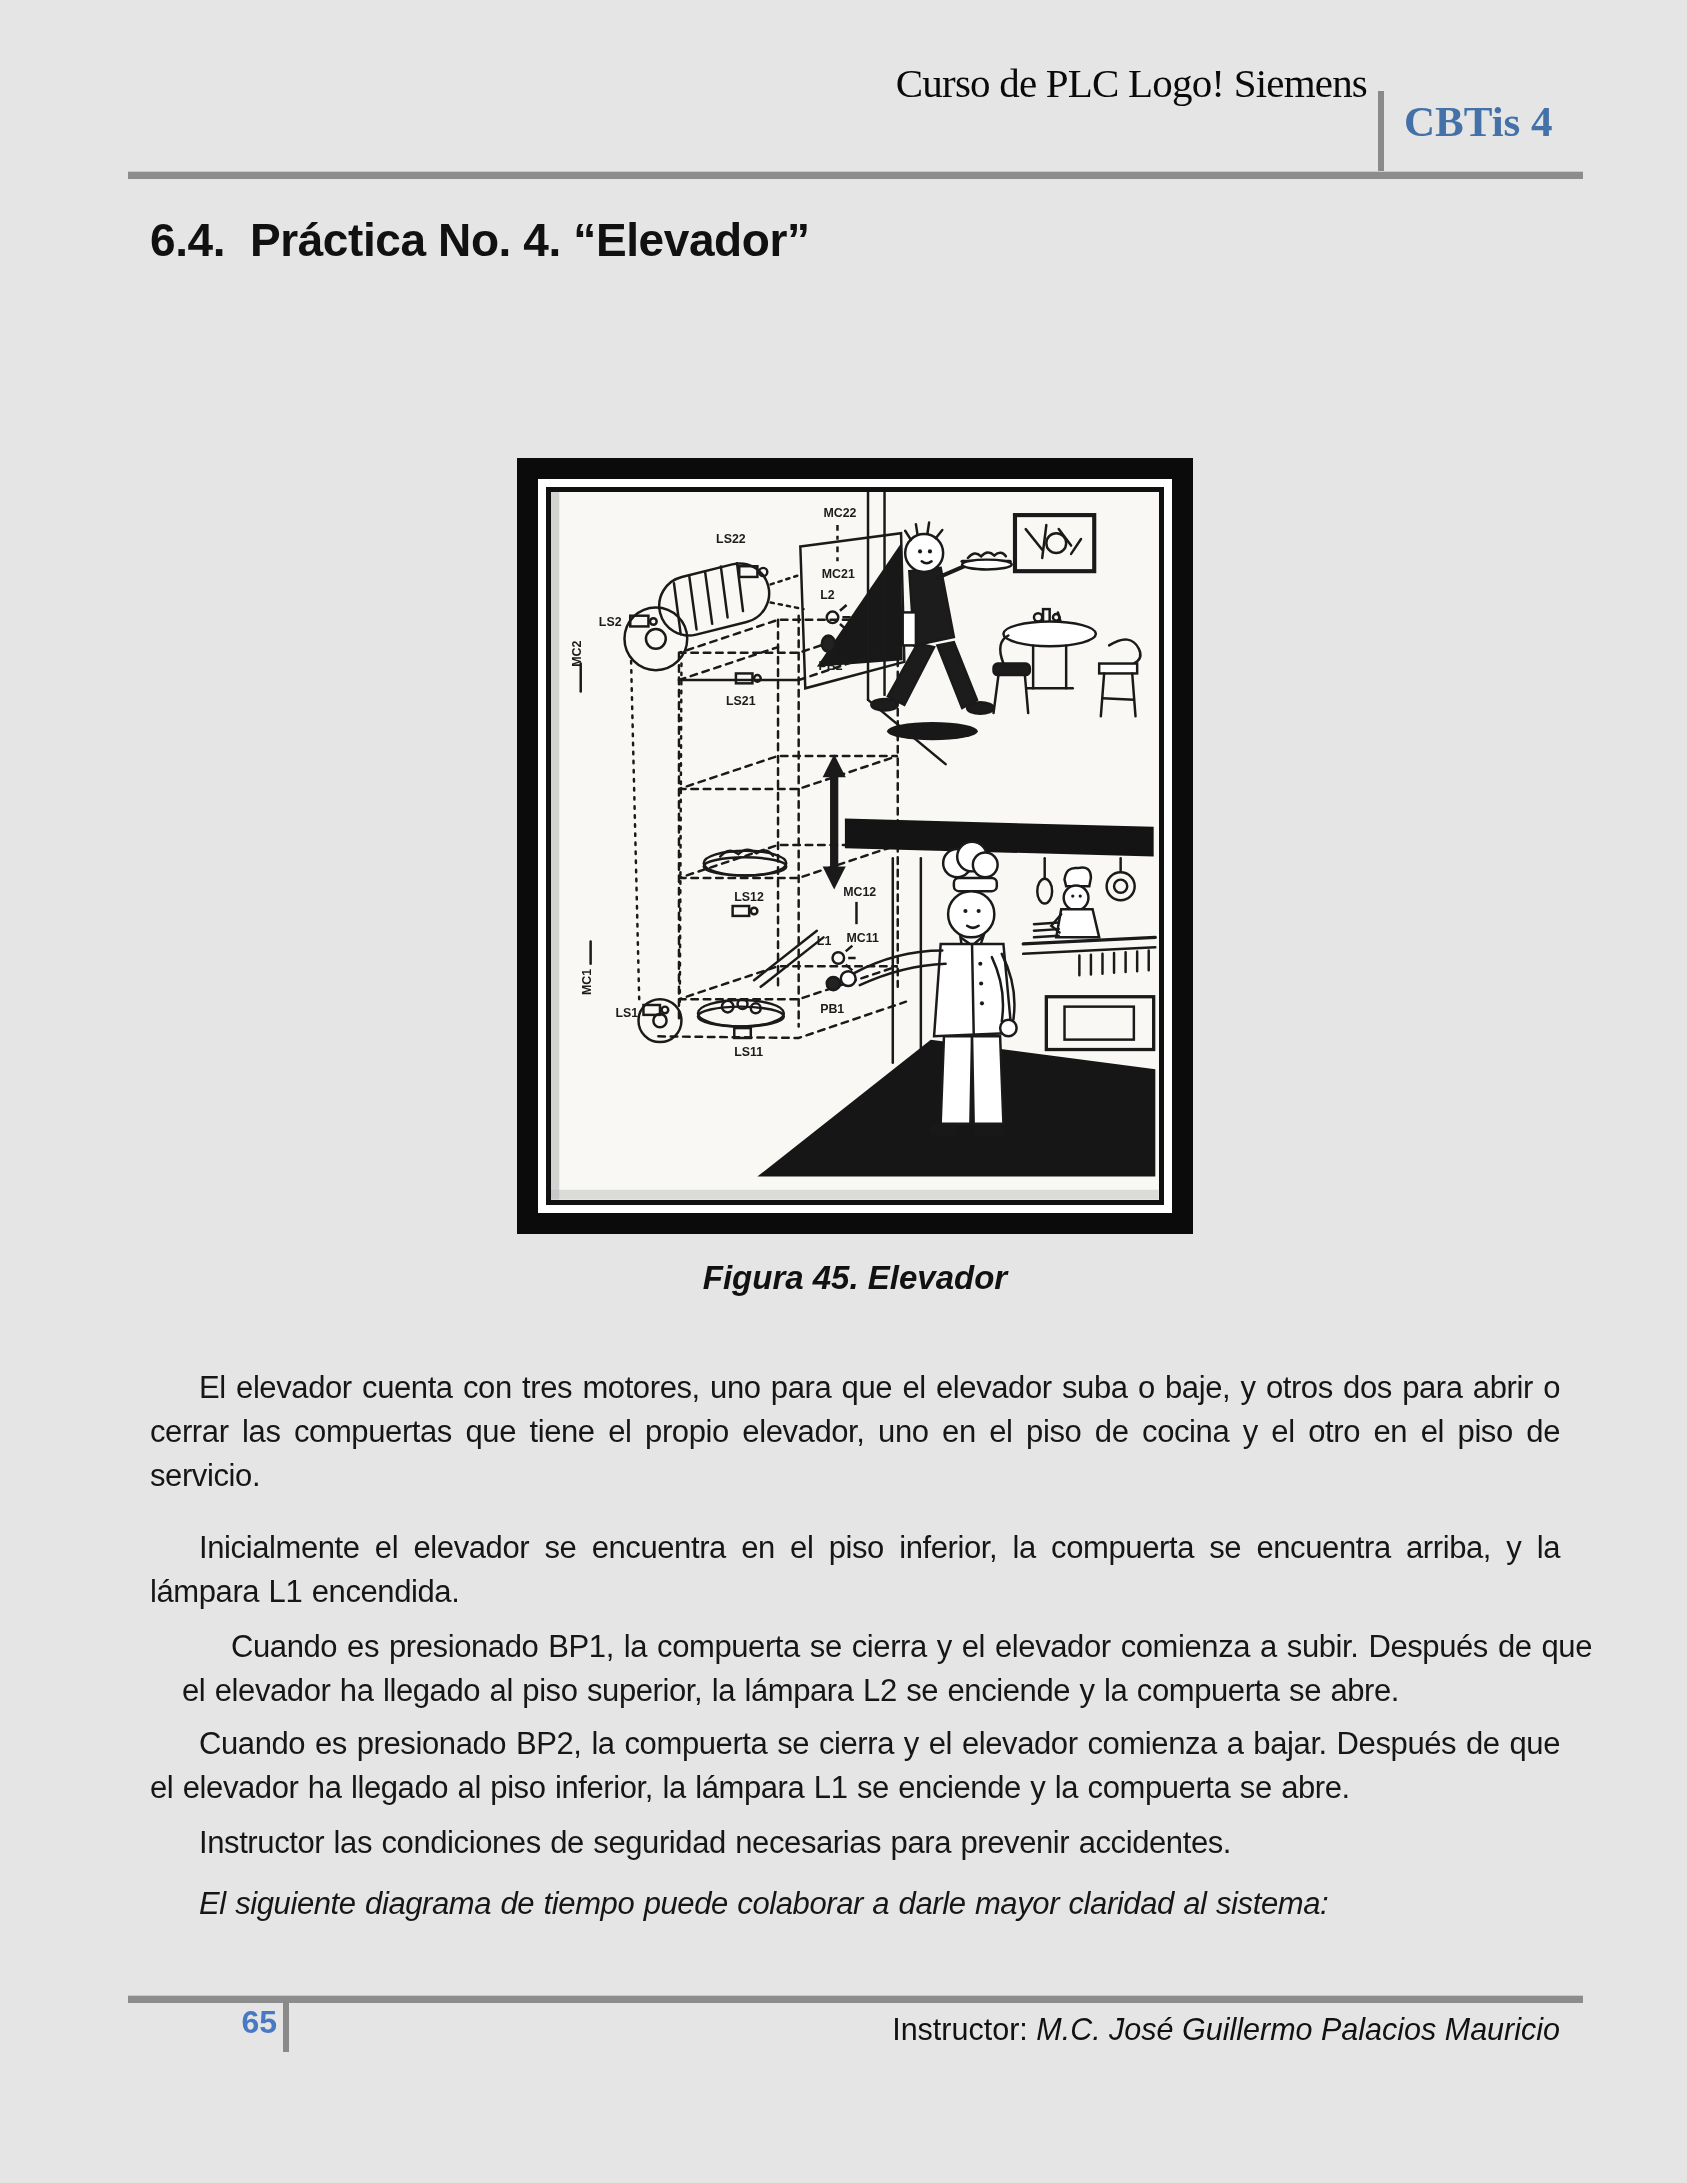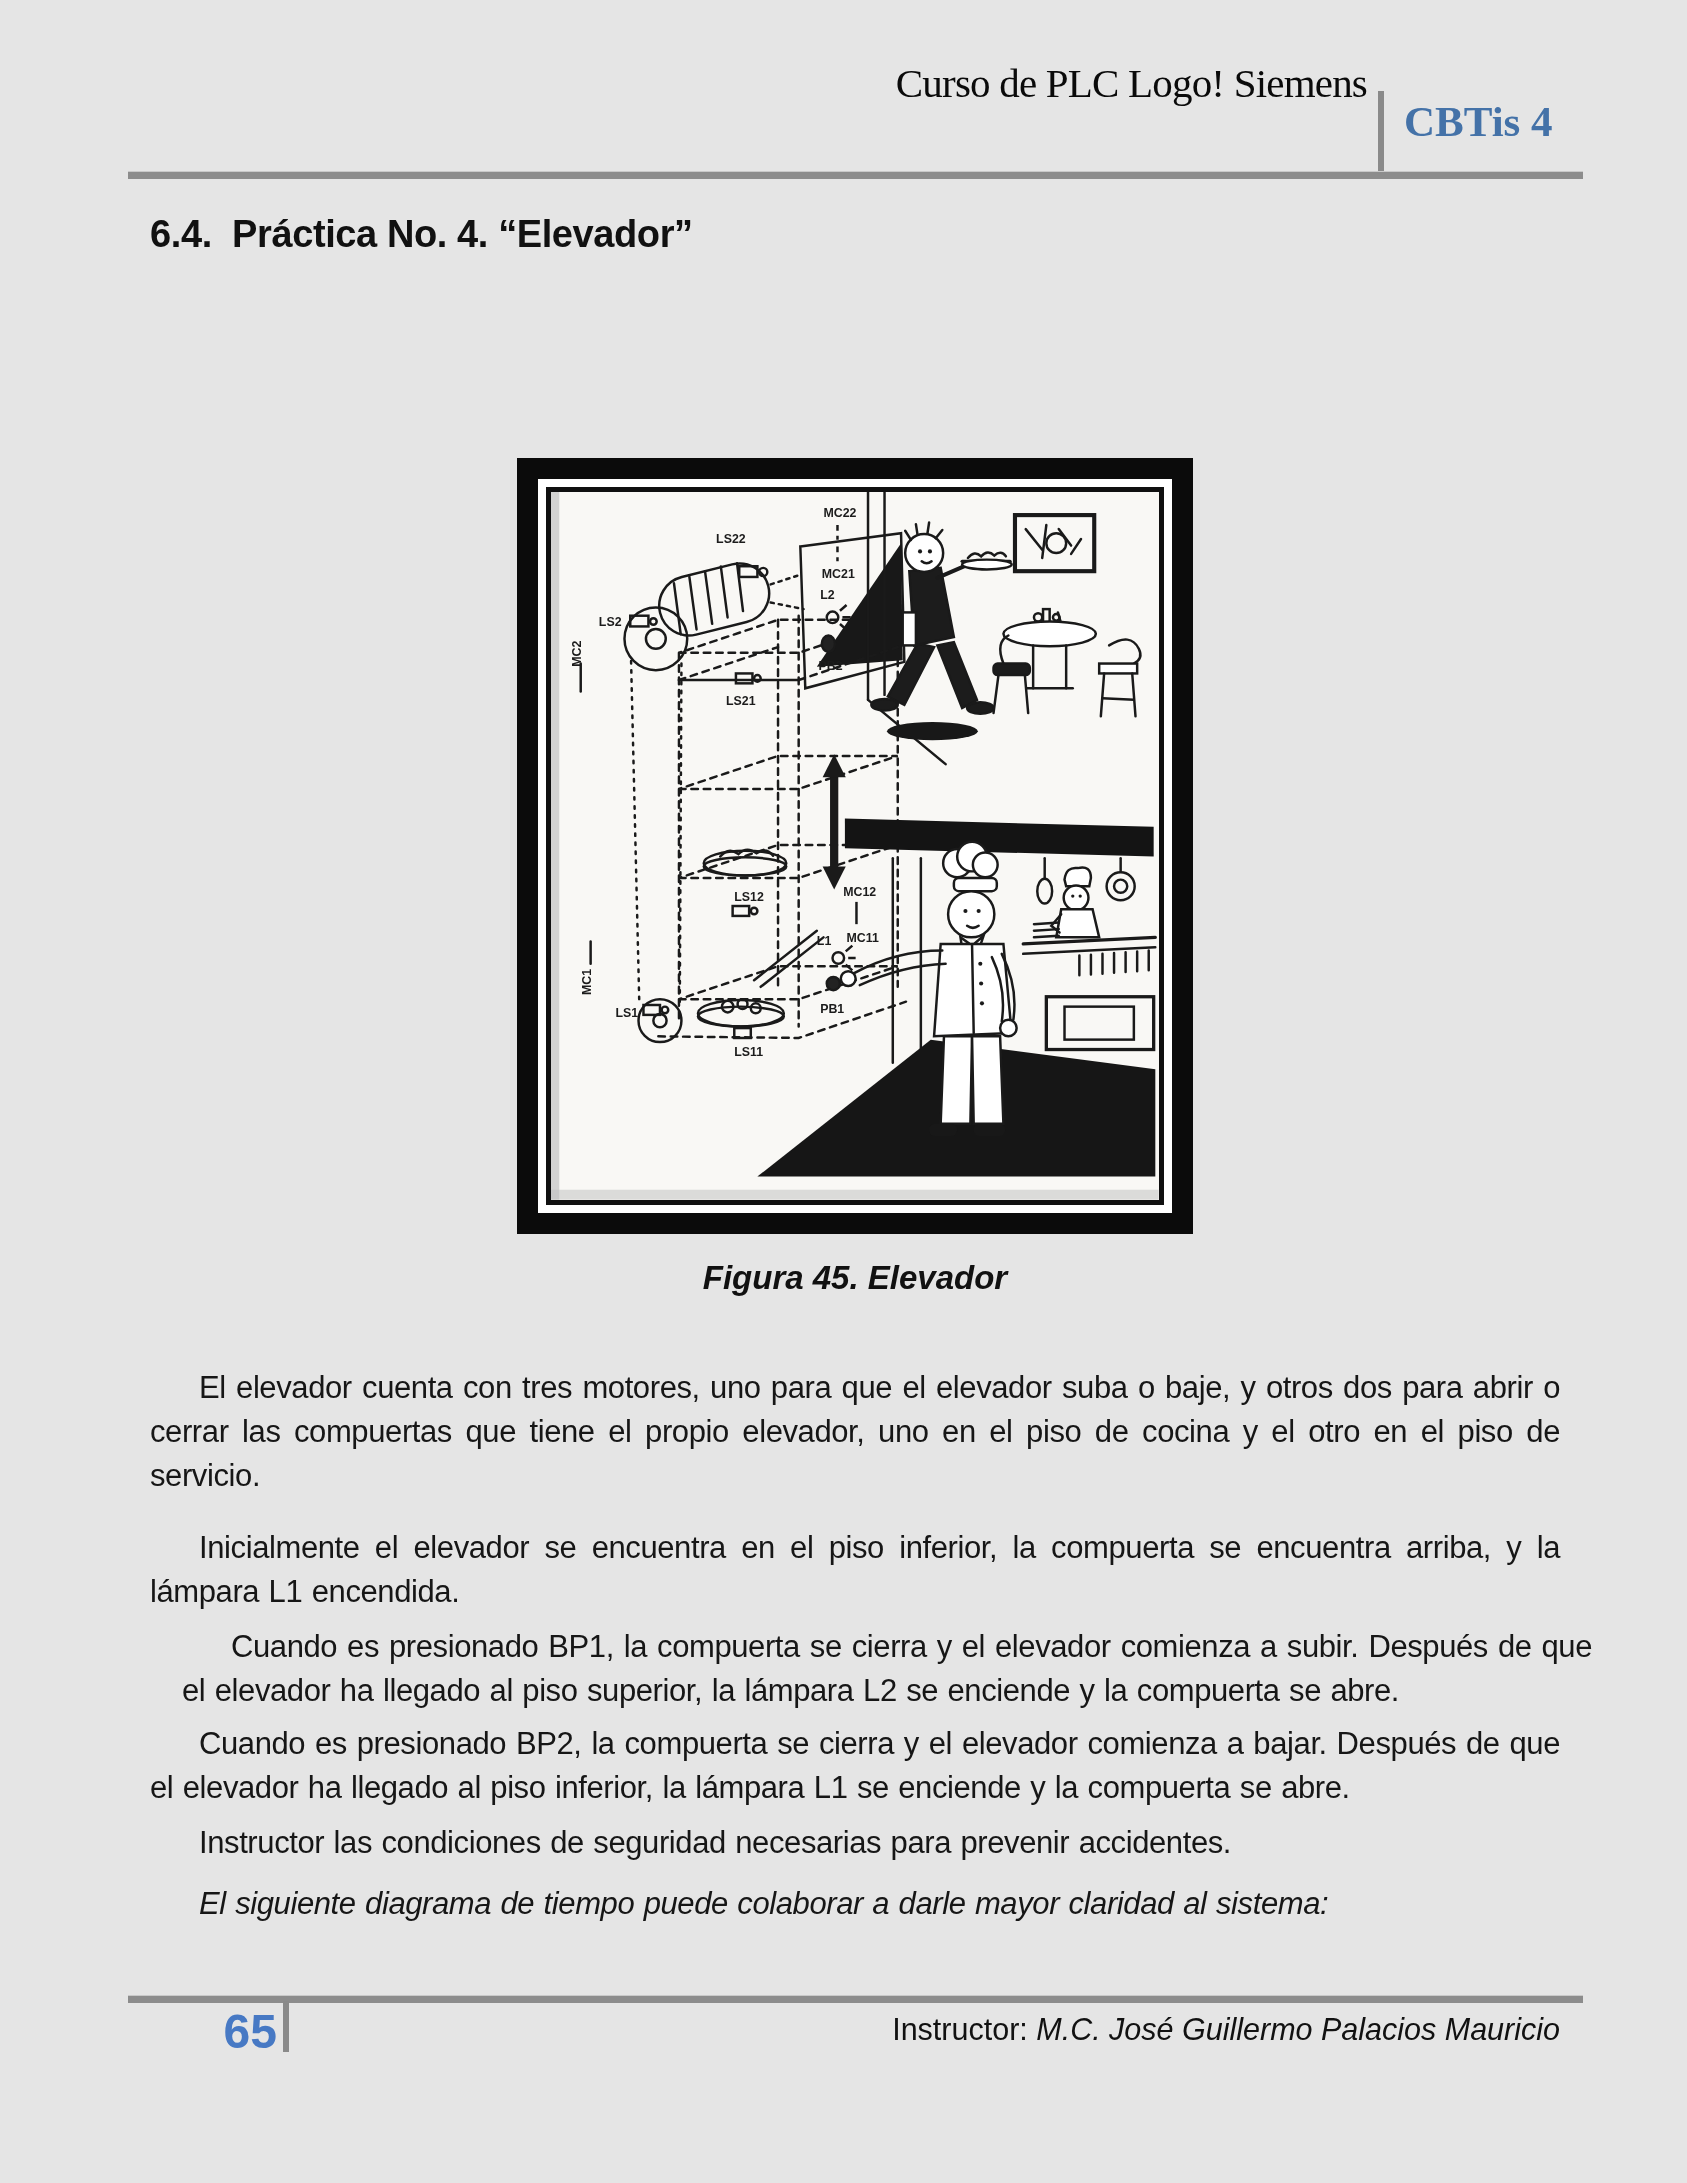--- a/index.html
+++ b/index.html
@@ -28,21 +28,21 @@
     font-size:43px;font-weight:bold;color:#4472a8;
     white-space:nowrap;
   }
   .header-rule{
     position:absolute;left:128px;top:171px;width:1455px;height:6.6px;
     background:#8c8c8c;border-top:0.8px solid #c9c9c9;
   }
   
   .section-heading{
     position:absolute;left:150px;top:213px;width:1410px;
-    font-size:38px;font-weight:bold;letter-spacing:-0.4px;
+    font-size:46px;font-weight:bold;letter-spacing:-0.4px;
     color:#111;
   }
   .para{
     position:absolute;left:150px;width:1410px;
     font-size:31px;line-height:44px;
     letter-spacing:-0.4px;word-spacing:1.2px;
     text-align:justify;text-indent:49px;
     color:#161616;margin:0;
   }
   #p1{top:290px;}
@@ -74,21 +74,21 @@
     color:#111;
   }
   
   .footer-rule{
     position:absolute;left:128px;top:1995px;width:1455px;height:6.6px;
     background:#8c8c8c;border-top:0.8px solid #c9c9c9;
   }
   .page-number{
     position:absolute;left:198px;top:2004px;width:79px;
     text-align:right;
-    font-size:48px;font-weight:bold;color:#4779c4;
+    font-size:32px;font-weight:bold;color:#4779c4;
   }
   .footer-vbar{
     position:absolute;left:283px;top:2001px;width:5.8px;height:51px;
     background:#8a8a8a;
   }
   .instructor{
     position:absolute;right:127px;top:2012px;
     font-size:30.5px;color:#111;white-space:nowrap;
   }
   .instructor .name{font-style:italic;}

